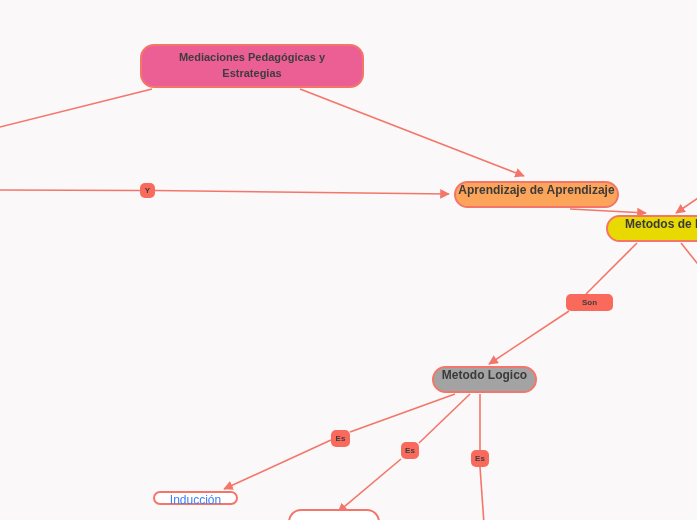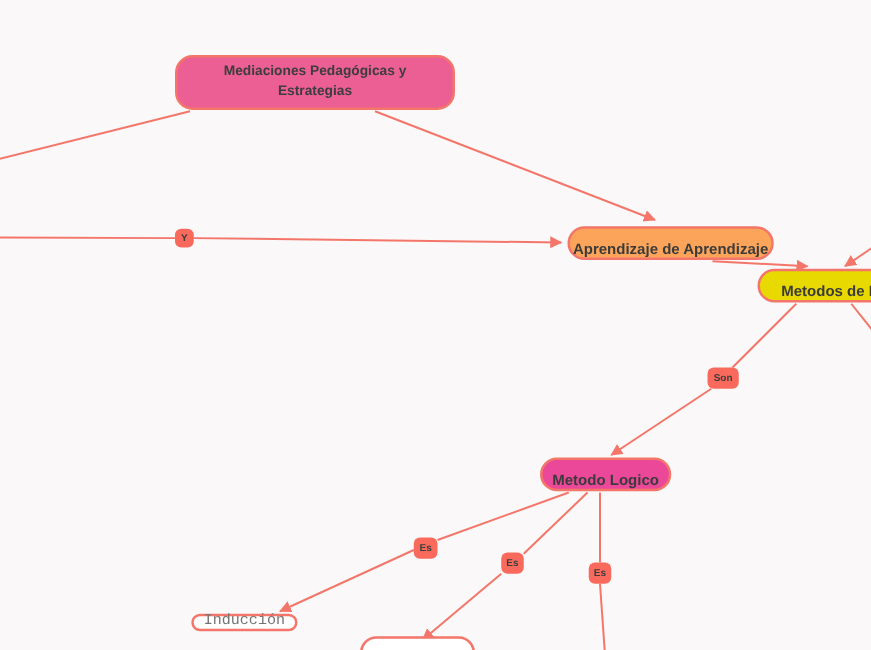--- a/index.html
+++ b/index.html
@@ -20,21 +20,21 @@
     position: absolute;
     left: 0;
     top: 0;
     width: 697px;
     height: 520px;
   }
   .node {
     position: absolute;
     box-sizing: border-box;
     display: flex;
-    align-items: flex-end;
+    align-items: flex-start;
     justify-content: center;
     text-align: center;
     border-radius: 16px;
     border: 2px solid #f4766a;
     color: #3b3b3b;
     z-index: 5;
   }
   .node-title {
     width: 224px;
     left: 140px;
@@ -70,35 +70,34 @@
     justify-content: flex-start;
     padding-left: 17px;
     white-space: nowrap;
     overflow: hidden;
   }
   .node-logic {
     left: 432px;
     top: 366px;
     width: 105px;
     height: 27px;
-    background: #ec4899;
+    background: #a3a3a3;
     font-size: 12px;
     font-weight: 600;
     border-radius: 14px;
   }
   .node-induction {
     left: 153px;
     top: 491px;
     width: 85px;
     height: 14px;
     background: #ffffff;
     font-size: 12px;
     border-radius: 14px;
-    color: #737373;
-    font-family: Liberation Mono, monospace;
+    color: #3b82f6;
   }
   .node-clipped {
     left: 288px;
     top: 509px;
     width: 92px;
     height: 26px;
     background: #ffffff;
     font-size: 12px;
     border-radius: 14px;
     color: #4a4a4a;
@@ -110,21 +109,21 @@
     border-radius: 5px;
     color: #3d3d3d;
     font-size: 8px;
     font-weight: 700;
     display: flex;
     align-items: center;
     justify-content: center;
     z-index: 6;
   }
   .badge-y  { left: 140px; top: 183px; width: 15px; height: 15px; }
-  .badge-son{ left: 566px; top: 294px; width: 25px; height: 17px; }
+  .badge-son{ left: 566px; top: 294px; width: 47px; height: 17px; }
   .badge-es1{ left: 331px; top: 430px; width: 19px; height: 17px; }
   .badge-es2{ left: 401px; top: 442px; width: 18px; height: 17px; }
   .badge-es3{ left: 471px; top: 450px; width: 18px; height: 17px; }
 </style>
 </head>
 <body>
 
 <div id="canvas">
 
   <svg id="edge-layer" viewBox="0 0 697 520" xmlns="http://www.w3.org/2000/svg">

